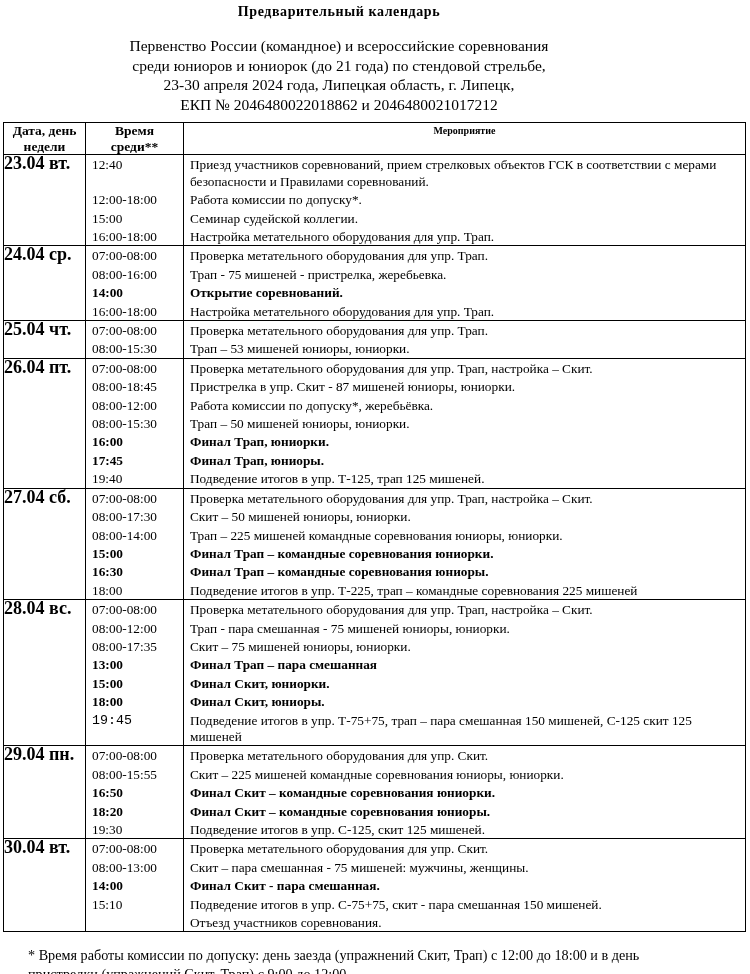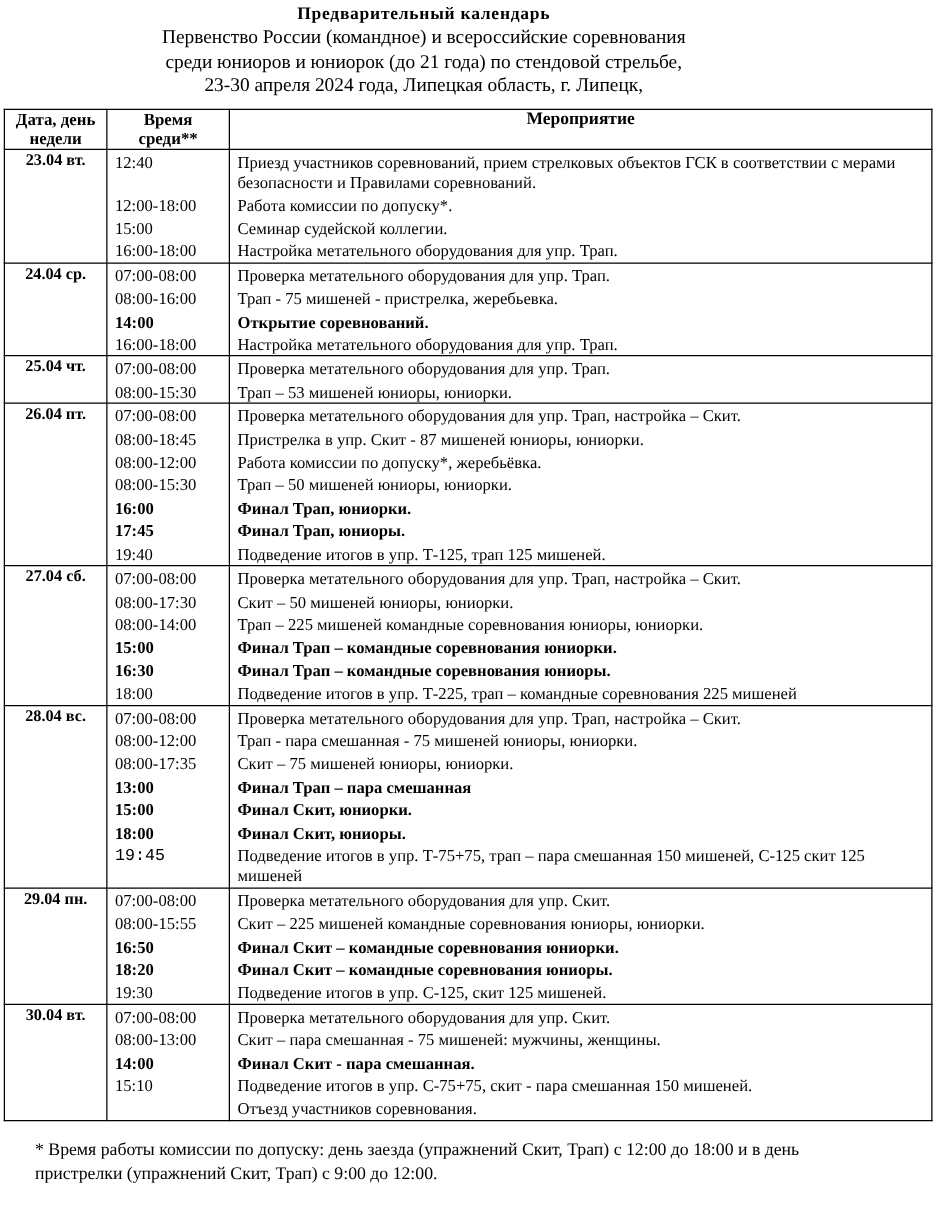--- a/index.html
+++ b/index.html
@@ -28,20 +28,21 @@
     font-weight: bold;
     font-size: 14px;
     letter-spacing: 0.6px;
     padding-top: 3px;
     line-height: 17px;
   }
   .subtitle-block {
     text-align: center;
     font-size: 15.5px;
     line-height: 19.6px;
+    margin-top: 16px;
   }
   .subtitle-line {
     display: block;
     white-space: nowrap;
   }
 
   
   table.schedule {
     border-collapse: collapse;
     width: 742px;
@@ -65,27 +66,27 @@
   }
 
   th.hdr {
     text-align: center;
     font-weight: bold;
     font-size: 13.5px;
     line-height: 15.5px;
     padding: 2px 2px 3px 2px;
   }
   th.hdr-event {
-    font-size: 14px;
+    font-size: 10px;
   }
 
   td.date-cell {
-    text-align: center;
+    text-align: left;
     font-weight: bold;
-    font-size: 13px;
+    font-size: 18px;
     padding: 2px 2px 0 2px;
     line-height: 16.4px;
   }
 
   td.slot-cell {
     padding: 0;
   }
   .slot {
     font-size: 13.3px;
     line-height: 16.4px;
@@ -118,20 +119,21 @@
 <body>
 
 <div class="page">
 
   <div class="doc-title">Предварительный  календарь</div>
 
   <div class="subtitle-block">
     <span class="subtitle-line">Первенство России (командное) и всероссийские соревнования</span>
     <span class="subtitle-line">среди юниоров и юниорок (до 21 года) по стендовой стрельбе,</span>
     <span class="subtitle-line">23-30 апреля 2024 года, Липецкая область, г. Липецк,</span>
+    <span class="subtitle-line">ЕКП № 2046480022018862 и 2046480021017212</span>
   </div>
 
   <table class="schedule">
     <colgroup>
       <col class="c-date">
         <col class="c-time">
         <col class="c-event">
     </colgroup>
     <thead>
       <tr>

